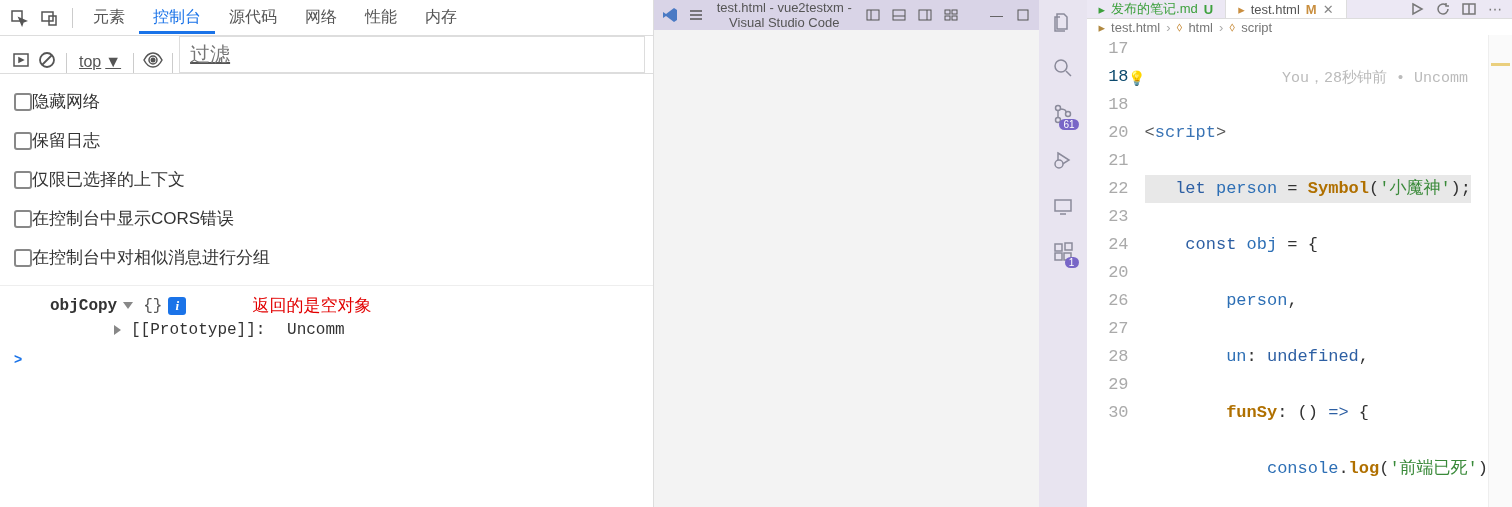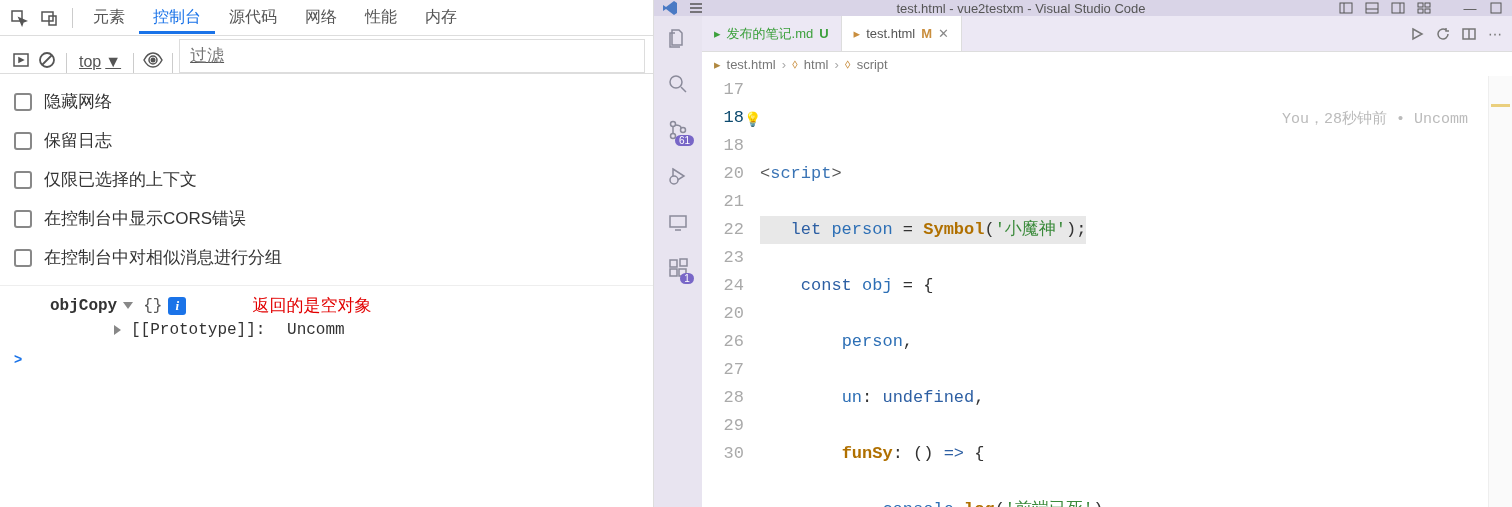--- a/index.html
+++ b/index.html
@@ -1,35 +1,35 @@
 <!DOCTYPE html>
 <html><head>
 <meta charset="utf-8">
 <style>
 * { margin: 0; padding: 0; box-sizing: border-box; }
 body { font-family: "Segoe UI", "Microsoft YaHei", sans-serif; font-size: 14px; color: #333; display: flex; width: 1512px; height: 507px; overflow: hidden; background: #fff; }
 .left-pane { width: 654px; display: flex; flex-direction: column; border-right: 1px solid #ddd; }
-.right-pane { flex: 1; display: flex; flex-direction: column; background: #f3f3f3; }
+.right-pane { flex: 1; display: flex; flex-direction: row; background: #f3f3f3; }
 
 
 .dt-tabs { display: flex; align-items: center; height: 36px; border-bottom: 1px solid #ddd; padding: 0 6px; gap: 0; font-size: 16px; color: #555; }
 .dt-tab-icon { width: 26px; height: 26px; display: flex; align-items: center; justify-content: center; color: #555; margin-right: 4px; }
 .dt-sep { width: 1px; height: 20px; background: #ccc; margin: 0 6px; }
 .dt-tab { padding: 6px 14px; cursor: pointer; white-space: nowrap; }
 .dt-tab.active { color: #1a73e8; border-bottom: 3px solid #1a73e8; padding-bottom: 3px; }
 
 
 .dt-toolbar { display: flex; align-items: flex-end; height: 38px; border-bottom: 1px solid #ddd; padding: 0 8px; gap: 0; color: #555; font-size: 16px; text-decoration: underline; }
 .dt-tool-btn { width: 26px; height: 26px; display: flex; align-items: center; justify-content: center; cursor: pointer; }
 .context-sel { display: flex; align-items: center; gap: 4px; padding: 2px 6px; }
-.filter-input { flex: 1; border: 1px solid #ddd; padding: 6px 10px; font-size: 17px; color: #404040; outline: none; }
+.filter-input { flex: 1; border: 1px solid #ddd; padding: 6px 10px; font-size: 20px; color: #404040; outline: none; }
 
 
 .dt-settings { padding: 8px 14px; border-bottom: 1px solid #eee; }
-.dt-check-row { display: flex; align-items: center; gap: 12px; padding: 8px 0; font-size: 17px; color: #333; }
+.dt-check-row { display: flex; align-items: center; padding: 8px 0; font-size: 17px; color: #333; }
 .dt-checkbox { width: 18px; height: 18px; border: 2px solid #888; border-radius: 3px; }
 
 
 .dt-output { padding: 6px 14px; font-family: Consolas, "Courier New", monospace; font-size: 16px; }
 .out-row { display: flex; align-items: center; gap: 6px; padding: 2px 0; }
 .out-indent { width: 30px; }
 .triangle-down { display: inline-block; width: 0; height: 0; border-left: 5px solid transparent; border-right: 5px solid transparent; border-top: 7px solid #888; margin-right: 4px; }
 .triangle-right { display: inline-block; width: 0; height: 0; border-top: 5px solid transparent; border-bottom: 5px solid transparent; border-left: 7px solid #888; margin-right: 4px; }
 .info-icon { display: inline-flex; width: 18px; height: 18px; background: #1a73e8; color: #fff; border-radius: 3px; align-items: center; justify-content: center; font-size: 13px; font-weight: bold; font-style: italic; font-family: serif; }
 .annotation { color: #e20000; font-size: 17px; margin-left: 60px; }

